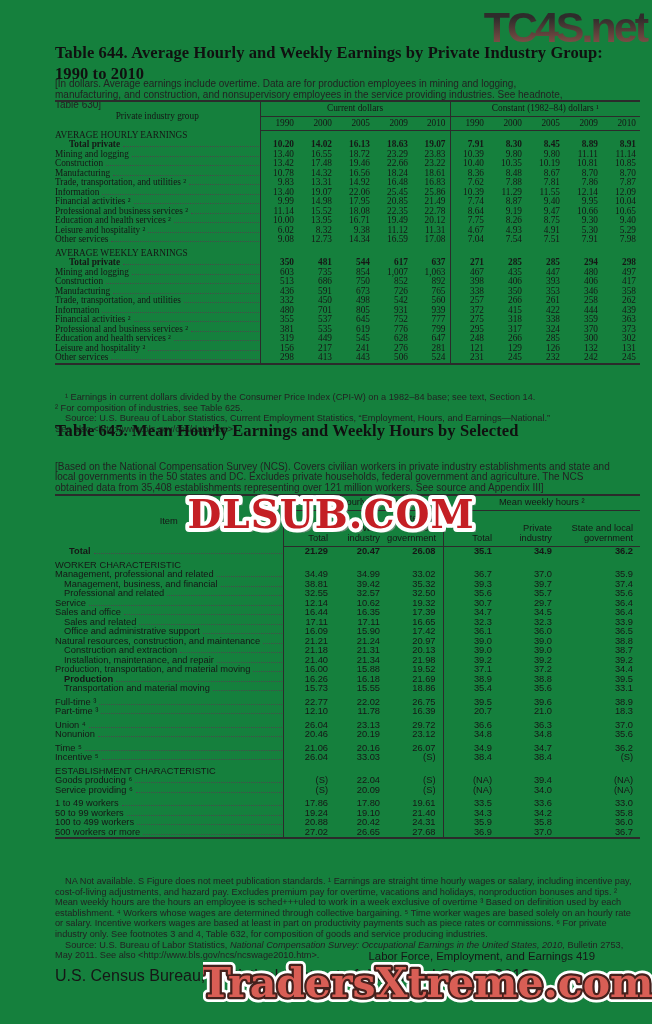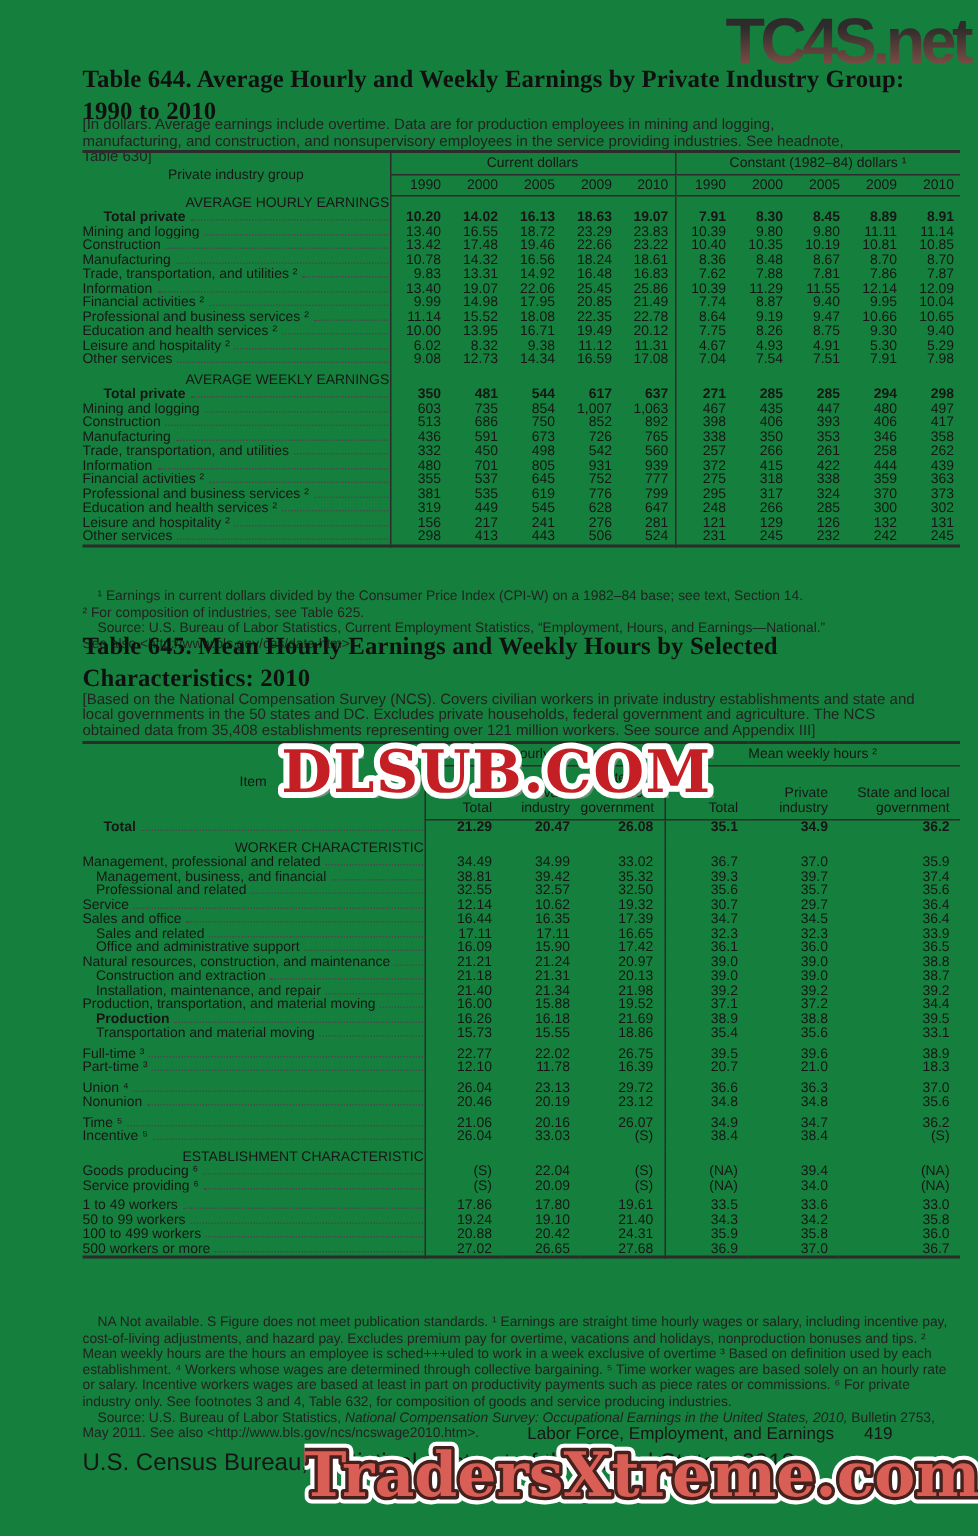--- a/index.html
+++ b/index.html
@@ -17,55 +17,55 @@
   table.tbl thead th.grp { text-align:center; border-bottom:1px solid #2b2b2b; padding:2px 0 2px 0; vertical-align:middle; }
   table.tbl thead tr.subhead th { border-bottom:1px solid #2b2b2b; }
   .stub-h { text-align:center; vertical-align:middle !important; }
   .item-h { text-align:center; vertical-align:middle !important; }
   th.num, td.num { text-align:right; }
   #t644 th.num, #t644 td.num { padding-right:4px; }
   #t645 th.num, #t645 td.num { padding-right:7px; }
   #t644 thead tr.subhead th { padding-top:2px; padding-bottom:2px; }
   #t645 thead tr.subhead th { padding-top:2px; padding-bottom:3px; line-height:10.3px; }
   .vline { border-left:1px solid #2b2b2b; }
-  td.sec-head { text-align:right; padding-top:1px; }
+  td.sec-head { text-align:left; padding-top:1px; }
   tr.gap td { height:4px; line-height:4px; font-size:2px; }
   tr.bold td, tr.bold .lbl { font-weight:bold; }
   .sw { display:flex; align-items:baseline; overflow:hidden; }
   .lbl { white-space:nowrap; }
   .dots { flex:1; border-bottom:1px dotted #4a4a4a; margin:0 1px 1px 3px; min-width:4px; }
 
   .footnote { font-size:9.2px; line-height:10.6px; color:#222;margin-top:32px; }
   .footnote .ind { text-indent:10px; }
   .fn-par { text-indent:10px; }
   .src-par { text-indent:10px; }
   .ital { font-style:italic; }
 
   .footer-right { position:absolute; left:55px; top:950px; width:540px; text-align:right; font-size:11.4px; color:#161616; }
-  .footer-right .pgnum { margin-left:20px; }
+  .footer-right .pgnum { margin-left:3px; }
   .footer-left { position:absolute; left:55px; top:967px; font-size:16px; color:#161616; }
 
   .wm { position:absolute; pointer-events:none; }
   #wm-top { left:436px; top:0; }
   #wm-mid { left:170px; top:487px; }
   #wm-bot { left:203px; top:952px; }
 </style>
 </head>
 <body>
 
 <div class="page">
 
   <div class="block tbl-title" style="top:42px;">
     <div>Table 644. Average Hourly and Weekly Earnings by Private Industry Group:</div>
     <div>1990 to 2010</div>
   </div>
 
   <div class="block headnote" style="top:79px; width:528px;">[In dollars. Average earnings include overtime. Data are for production employees in mining and logging, manufacturing, and construction, and nonsupervisory employees in the service providing industries. See headnote, Table 630]</div>
 
-  <table class="tbl block" id="t644" style="top:100px;">
+  <table class="tbl block" id="t644" style="top:100px;font-family:Liberation Serif, serif;">
     <colgroup>
       <col style="width:205px">
       <col style="width:38px">
         <col style="width:38px">
         <col style="width:38px">
         <col style="width:38px">
         <col style="width:38px">
       <col style="width:38px">
         <col style="width:38px">
         <col style="width:38px">
@@ -532,21 +532,20 @@
 
   <div class="block footnote" style="top:360px;">
     <div class="ind">¹ Earnings in current dollars divided by the Consumer Price Index  (CPI-W) on a 1982–84 base; see text, Section 14.</div>
     <div>² For composition of industries, see Table 625.</div>
     <div class="ind">Source: U.S. Bureau of Labor Statistics, Current Employment Statistics, “Employment, Hours, and Earnings—National.”</div>
     <div>See also &lt;http://www.bls.gov/ces/data.htm&gt;.</div>
   </div>
 
   <div class="block tbl-title" style="top:420px;">
     <div>Table 645. Mean Hourly Earnings and Weekly Hours by Selected</div>
-    <div>Characteristics: 2010</div>
   </div>
 
   <div class="block headnote" style="top:462px; width:560px; line-height:10.3px;">[Based on the National Compensation Survey (NCS). Covers civilian workers in private industry establishments and state and local governments in the 50 states and DC. Excludes private households, federal government and agriculture. The NCS obtained data from 35,408 establishments representing over 121 million workers. See source and Appendix III]</div>
 
   <table class="tbl block" id="t645" style="top:494px;">
     <colgroup>
       <col style="width:228px">
       <col style="width:52px">
         <col style="width:52px">
         <col style="width:56px">

